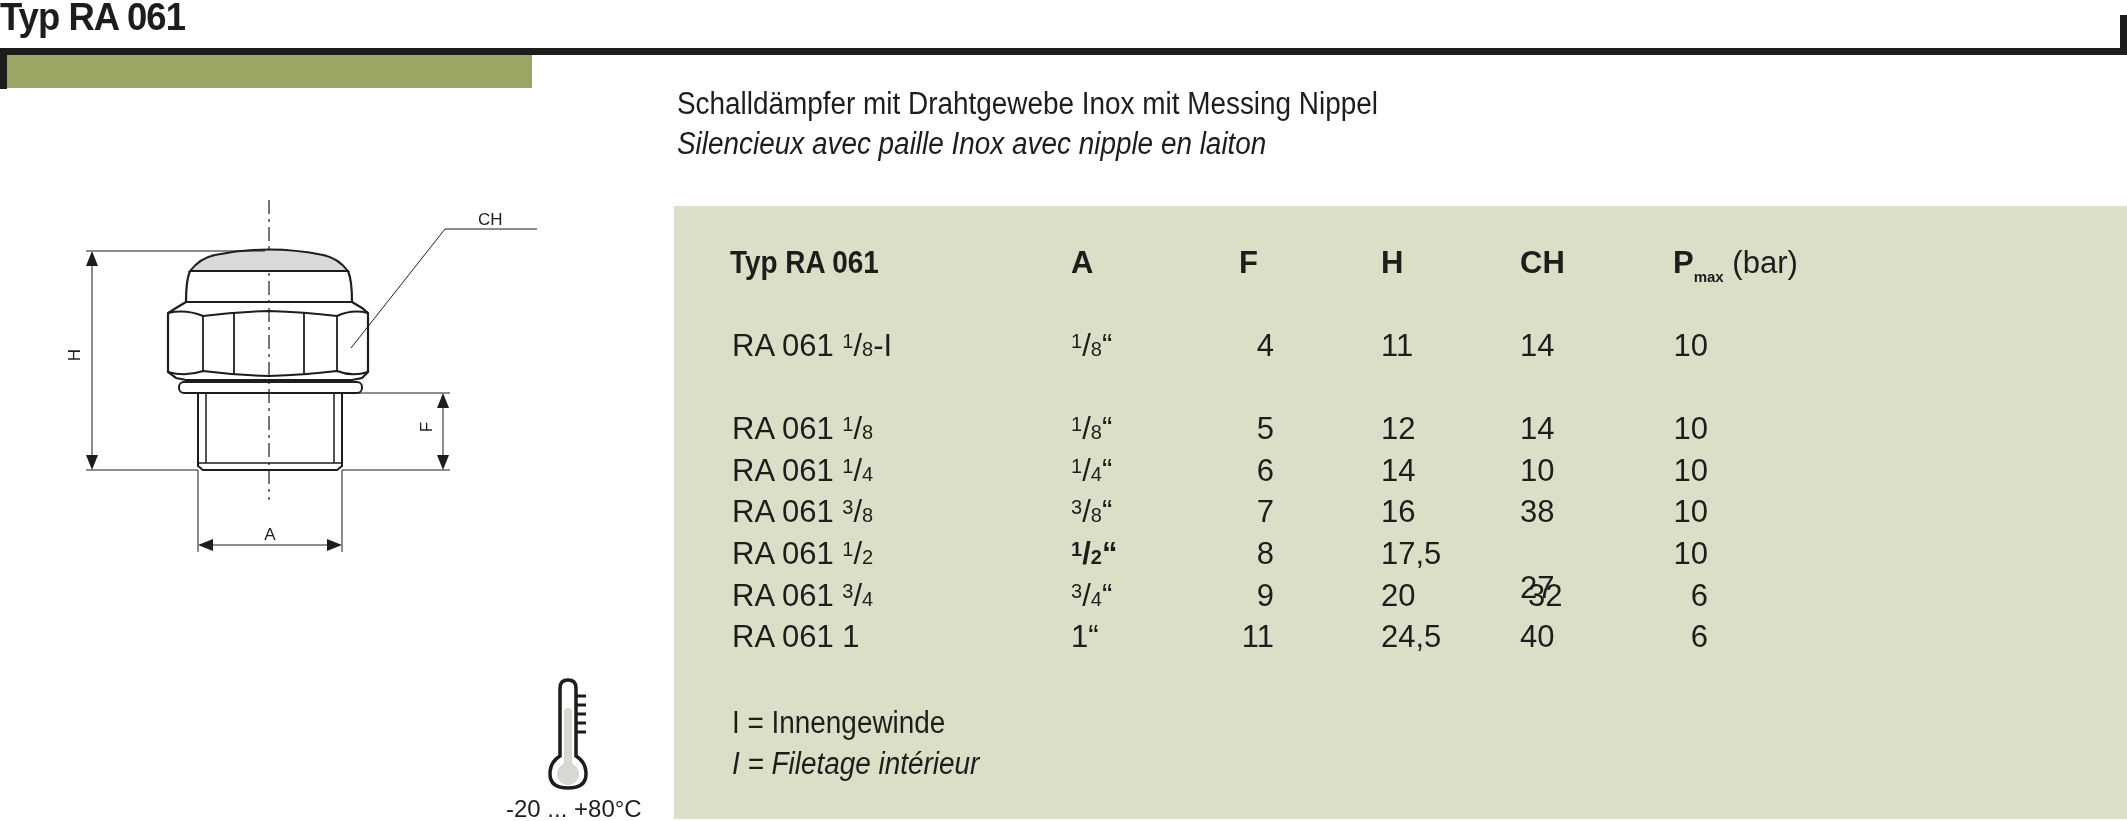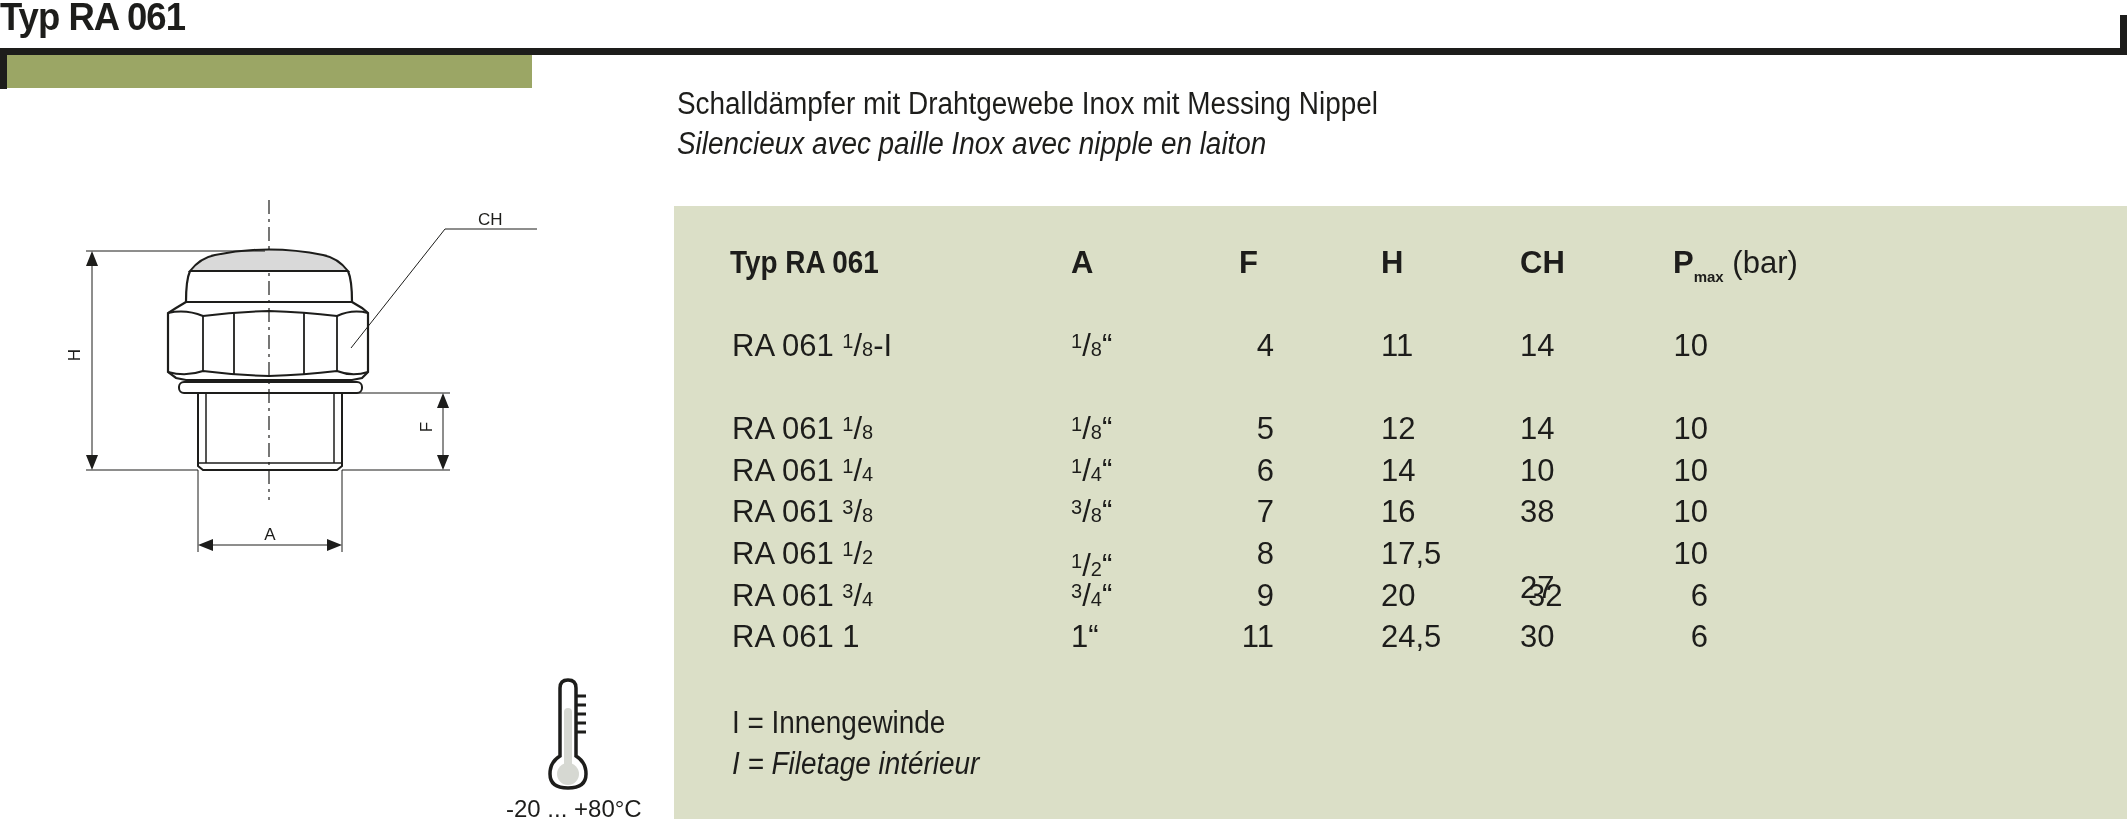--- a/index.html
+++ b/index.html
@@ -172,21 +172,21 @@
     <div class="cell" style="left: 707px; top: 290px;">16</div>
     <div class="cell" style="left: 846px; top: 290px;">38</div>
     <div class="cell right" style="left: 954px; width: 80px; top: 290px;">10</div>
   </div>
 
   <div class="row">
     <div class="cell c-typ" style="left: 58px; top: 332px;">
       <span>RA 061</span>
       <span class="frac"><span style="vertical-align: 8px;">1</span><span class="slash" style="font-size:31px;">/</span><span>2</span></span><span></span>
     </div>
-    <div class="cell c-a" style="left: 397px; top: 344px;">
+    <div class="cell c-a" style="left: 397px; top: 332px; font-weight: bold;">
       <span class="frac"><span style="vertical-align: 8px;">1</span><span class="slash" style="font-size:31px;">/</span><span>2</span></span><span>“</span>
     </div>
     <div class="cell right" style="left: 520px; width: 80px; top: 332px;">8</div>
     <div class="cell" style="left: 707px; top: 332px;">17,5</div>
     <div class="cell" style="left: 846px; top: 332px; margin-top: 34px;">27</div>
     <div class="cell right" style="left: 954px; width: 80px; top: 332px;">10</div>
   </div>
 
   <div class="row">
     <div class="cell c-typ" style="left: 58px; top: 374px;">
@@ -205,20 +205,20 @@
   <div class="row">
     <div class="cell c-typ" style="left: 58px; top: 415px; text-align: center;">
       <span>RA 061 1</span>
       <span class="frac"><span style="vertical-align: 8px;"></span><span class="slash" style="font-size:31px;"></span><span></span></span><span></span>
     </div>
     <div class="cell c-a" style="left: 397px; top: 415px;">
       <span class="frac"><span style="vertical-align: 8px;"></span><span class="slash" style="font-size:31px;"></span><span></span></span><span>1“</span>
     </div>
     <div class="cell right" style="left: 520px; width: 80px; top: 415px;">11</div>
     <div class="cell" style="left: 707px; top: 415px;">24,5</div>
-    <div class="cell" style="left: 846px; top: 415px;">30</div>
+    <div class="cell" style="left: 846px; top: 415px;">40</div>
     <div class="cell right" style="left: 954px; width: 80px; top: 415px;">6</div>
   </div>
 </div>
 
   <div class="abs legend" style="top:499px;">I = Innengewinde</div>
   <div class="abs legend" style="top:540px; font-style:italic;">I = Filetage intérieur</div>
 </div>
 
 </body></html>

